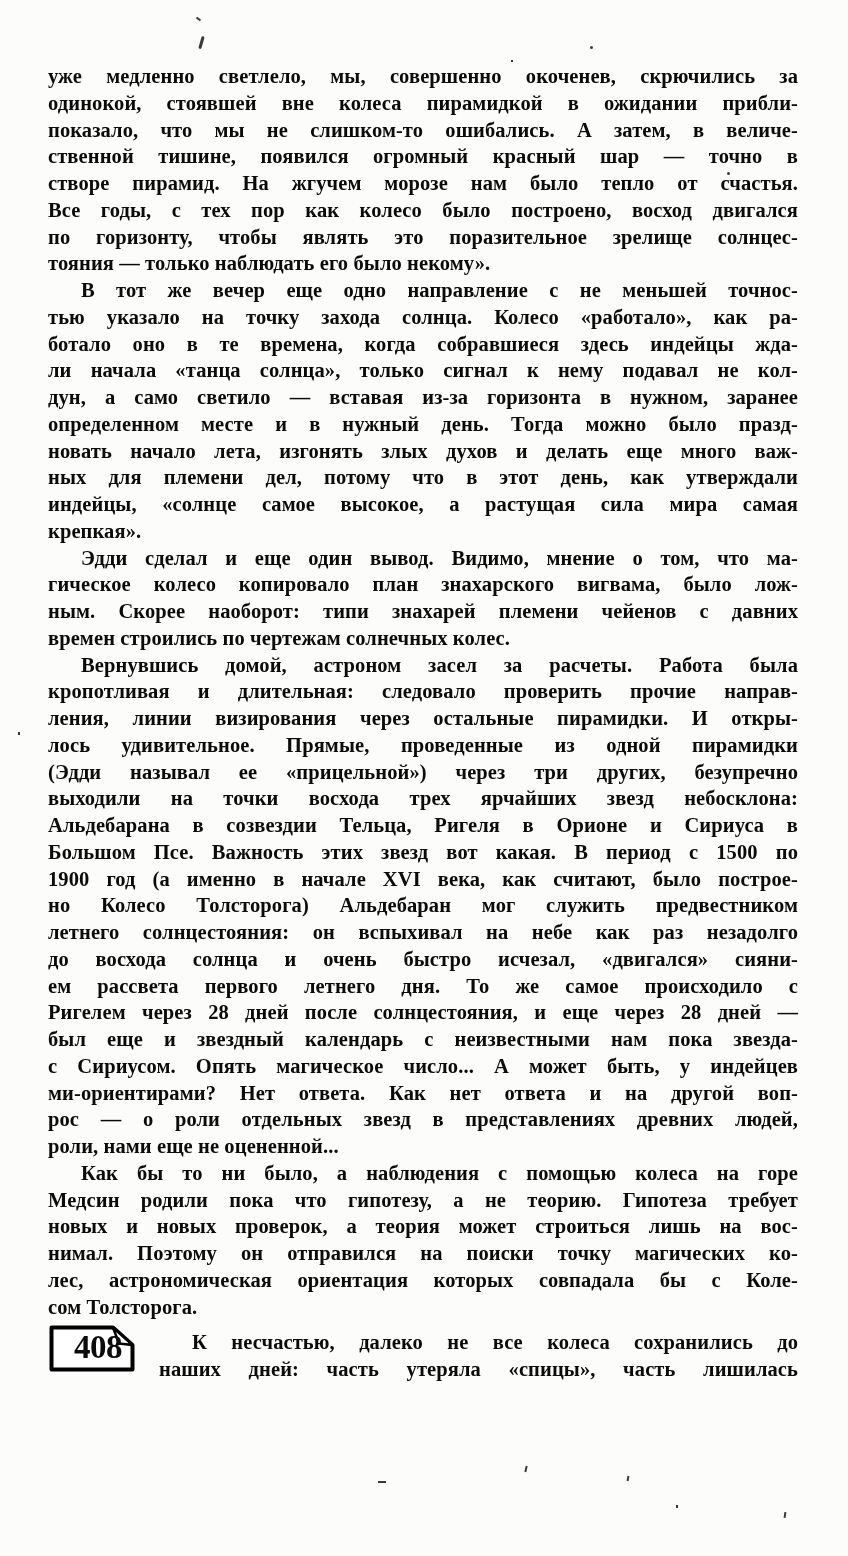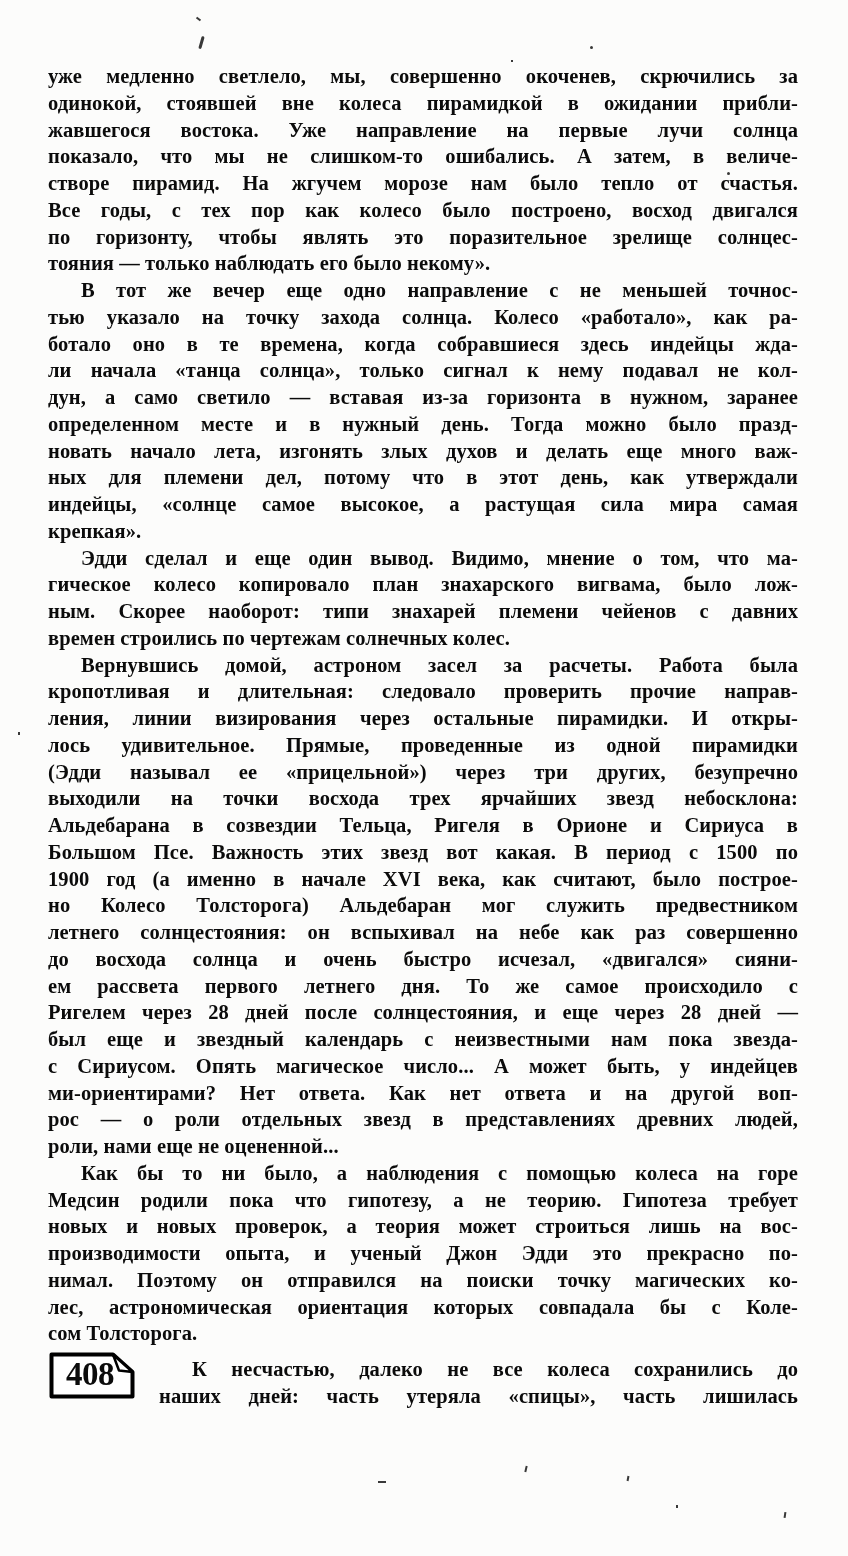--- a/index.html
+++ b/index.html
@@ -42,21 +42,21 @@
     width: 88px;
     height: 49px;
     margin-top: 4px;
   }
   .badge svg {
     position: absolute;
     inset: 0;
   }
   .badge-num {
     position: absolute;
-    left: 10px;
+    left: 18px;
     top: 2px;
     width: 64px;
     height: 43px;
     display: flex;
     align-items: center;
     justify-content: center;
     font-weight: bold;
     font-size: 33px;
     letter-spacing: -0.5px;
   }
@@ -80,22 +80,22 @@
 </style>
 </head>
 <body>
 
 <div class="page">
 
   <div id="text-block">
       <div class="para">
         <div class="line">уже медленно светлело, мы, совершенно окоченев, скрючились за</div>
         <div class="line">одинокой, стоявшей вне колеса пирамидкой в ожидании прибли-</div>
-        <div class="line">жавшегося востока. Уже направление на первые лучи солнца</div>
         <div class="line">показало, что мы не слишком-то ошибались. А затем, в величе-</div>
+        <div class="line">ственной тишине, появился огромный красный шар — точно в</div>
         <div class="line">створе пирамид. На жгучем морозе нам было тепло от счастья.</div>
         <div class="line">Все годы, с тех пор как колесо было построено, восход двигался</div>
         <div class="line">по горизонту, чтобы являть это поразительное зрелище солнцес-</div>
         <div class="line">тояния — только наблюдать его было некому».</div>
       </div>
       <div class="para indent">
         <div class="line">В тот же вечер еще одно направление с не меньшей точнос-</div>
         <div class="line">тью указало на точку захода солнца. Колесо «работало», как ра-</div>
         <div class="line">ботало оно в те времена, когда собравшиеся здесь индейцы жда-</div>
         <div class="line">ли начала «танца солнца», только сигнал к нему подавал не кол-</div>
@@ -116,35 +116,34 @@
         <div class="line">Вернувшись домой, астроном засел за расчеты. Работа была</div>
         <div class="line">кропотливая и длительная: следовало проверить прочие направ-</div>
         <div class="line">ления, линии визирования через остальные пирамидки. И откры-</div>
         <div class="line">лось удивительное. Прямые, проведенные из одной пирамидки</div>
         <div class="line">(Эдди называл ее «прицельной») через три других, безупречно</div>
         <div class="line">выходили на точки восхода трех ярчайших звезд небосклона:</div>
         <div class="line">Альдебарана в созвездии Тельца, Ригеля в Орионе и Сириуса в</div>
         <div class="line">Большом Псе. Важность этих звезд вот какая. В период с 1500 по</div>
         <div class="line">1900 год (а именно в начале XVI века, как считают, было построе-</div>
         <div class="line">но Колесо Толсторога) Альдебаран мог служить предвестником</div>
-        <div class="line">летнего солнцестояния: он вспыхивал на небе как раз совершенно</div>
+        <div class="line">летнего солнцестояния: он вспыхивал на небе как раз незадолго</div>
         <div class="line">до восхода солнца и очень быстро исчезал, «двигался» сияни-</div>
         <div class="line">ем рассвета первого летнего дня. То же самое происходило с</div>
         <div class="line">Ригелем через 28 дней после солнцестояния, и еще через 28 дней —</div>
         <div class="line">был еще и звездный календарь с неизвестными нам пока звезда-</div>
         <div class="line">с Сириусом. Опять магическое число... А может быть, у индейцев</div>
         <div class="line">ми-ориентирами? Нет ответа. Как нет ответа и на другой воп-</div>
         <div class="line">рос — о роли отдельных звезд в представлениях древних людей,</div>
         <div class="line">роли, нами еще не оцененной...</div>
       </div>
       <div class="para indent">
         <div class="line">Как бы то ни было, а наблюдения с помощью колеса на горе</div>
         <div class="line">Медсин родили пока что гипотезу, а не теорию. Гипотеза требует</div>
         <div class="line">новых и новых проверок, а теория может строиться лишь на вос-</div>
-        <div class="line">производимости опыта, и ученый Джон Эдди это прекрасно по-</div>
         <div class="line">нимал. Поэтому он отправился на поиски точку магических ко-</div>
         <div class="line">лес, астрономическая ориентация которых совпадала бы с Коле-</div>
         <div class="line">сом Толсторога.</div>
       </div>
     </div>
 
   <div class="footer-row">
     <div class="badge">
       <svg viewBox="0 0 88 49" width="88" height="49">
         <path d="M3.5,3.5 H65 L84.5,21 V45.5 H3.5 Z" fill="#ffffff" stroke="#000000" stroke-width="4" stroke-linejoin="round"></path>

